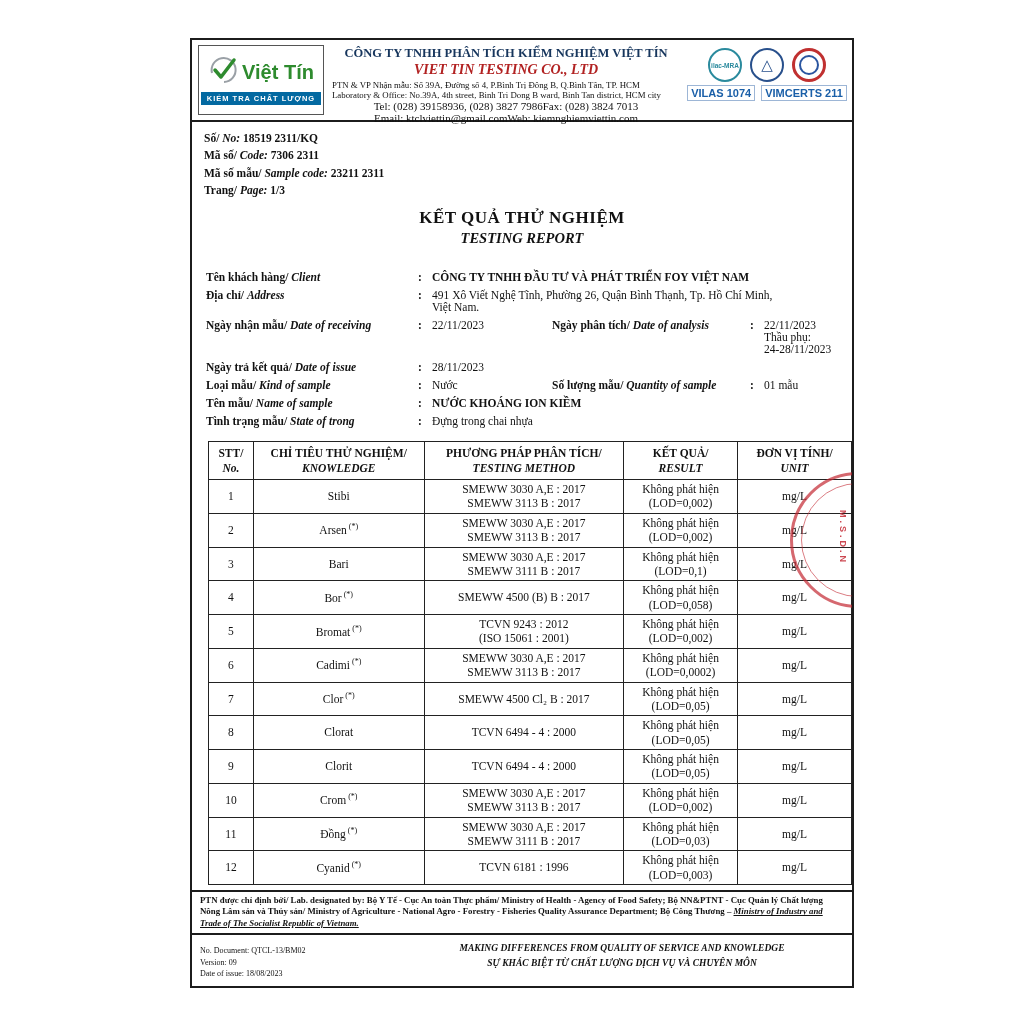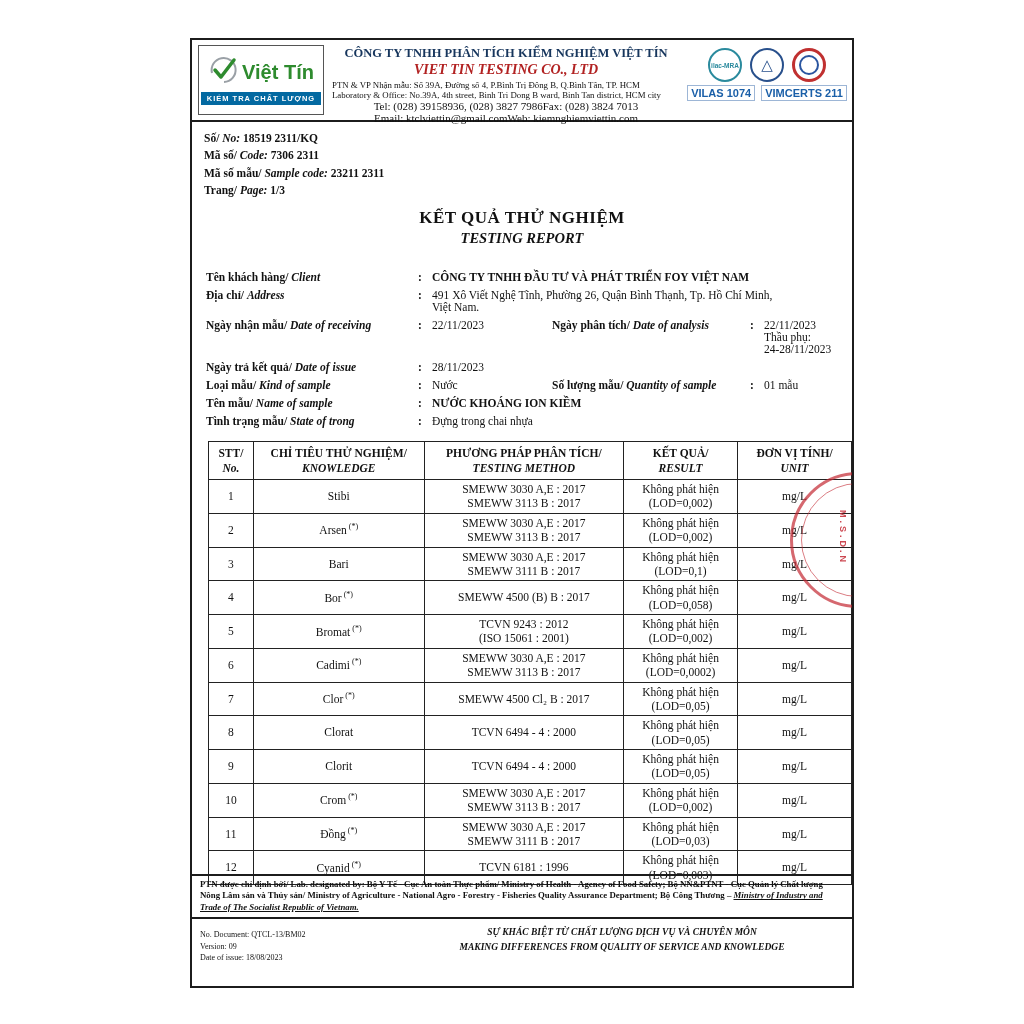--- a/index.html
+++ b/index.html
@@ -64,21 +64,21 @@
   .c-result{width:112px;}
   .c-unit{width:112px;}
   td.c-param{text-align:left;padding-left:16px;}
   td.c-param sup{font-size:8px;}
   
   .stamp{position:absolute;top:432px;right:-74px;width:136px;height:136px;pointer-events:none;}
   .stamp-ring{position:absolute;inset:0;border:3px solid rgba(195,40,50,.7);border-radius:50%;}
   .stamp-ring::before{content:"";position:absolute;inset:8px;border:1px solid rgba(195,40,50,.6);border-radius:50%;}
   .stamp-text{position:absolute;left:8px;top:28px;writing-mode:vertical-rl;color:rgba(195,40,50,.85);font-weight:700;font-size:9px;letter-spacing:3px;font-family:"Liberation Sans",sans-serif;}
   
-  .footer{position:absolute;left:0;right:0;bottom:16px;}
+  .footer{position:absolute;left:0;right:0;bottom:0;}
   .designation{border-top:2px solid #1c1c1c;padding:3px 8px;font-size:8.8px;font-weight:600;line-height:1.35;}
   .desig-last{font-style:italic;text-decoration:underline;font-weight:600;}
   .footer-bottom{border-top:2px solid #1c1c1c;display:flex;padding:3px 8px 6px;}
   .doc-meta{width:200px;font-size:8px;line-height:1.45;margin-top:7px;}
   .slogan{flex:1;text-align:center;font-weight:700;font-style:italic;font-size:9.5px;line-height:1.55;padding-top:3px;}
 </style>
 </head>
 <body>
 
 <div class="page">
@@ -409,19 +409,19 @@
       <span>PTN được chỉ định bởi/ Lab. designated by: Bộ Y Tế - Cục An toàn Thực phẩm/ Ministry of Health - Agency of Food Safety; Bộ NN&amp;PTNT - Cục Quản lý Chất lượng Nông Lâm sản và Thủy sản/ Ministry of Agriculture - National Agro - Forestry - Fisheries Quality Assurance Department; Bộ Công Thương –</span>
       <span class="desig-last">Ministry of Industry and Trade of The Socialist Republic of Vietnam.</span>
     </div>
     <div class="footer-bottom">
       <div class="doc-meta">
         <div>No. Document: QTCL-13/BM02</div>
         <div>Version: 09</div>
         <div>Date of issue: 18/08/2023</div>
       </div>
       <div class="slogan">
+        <div>MAKING DIFFERENCES FROM QUALITY OF SERVICE AND KNOWLEDGE</div>
         <div>SỰ KHÁC BIỆT TỪ CHẤT LƯỢNG DỊCH VỤ VÀ CHUYÊN MÔN</div>
-        <div>MAKING DIFFERENCES FROM QUALITY OF SERVICE AND KNOWLEDGE</div>
       </div>
     </div>
   </div>
 
 </div>
 
 </body></html>

